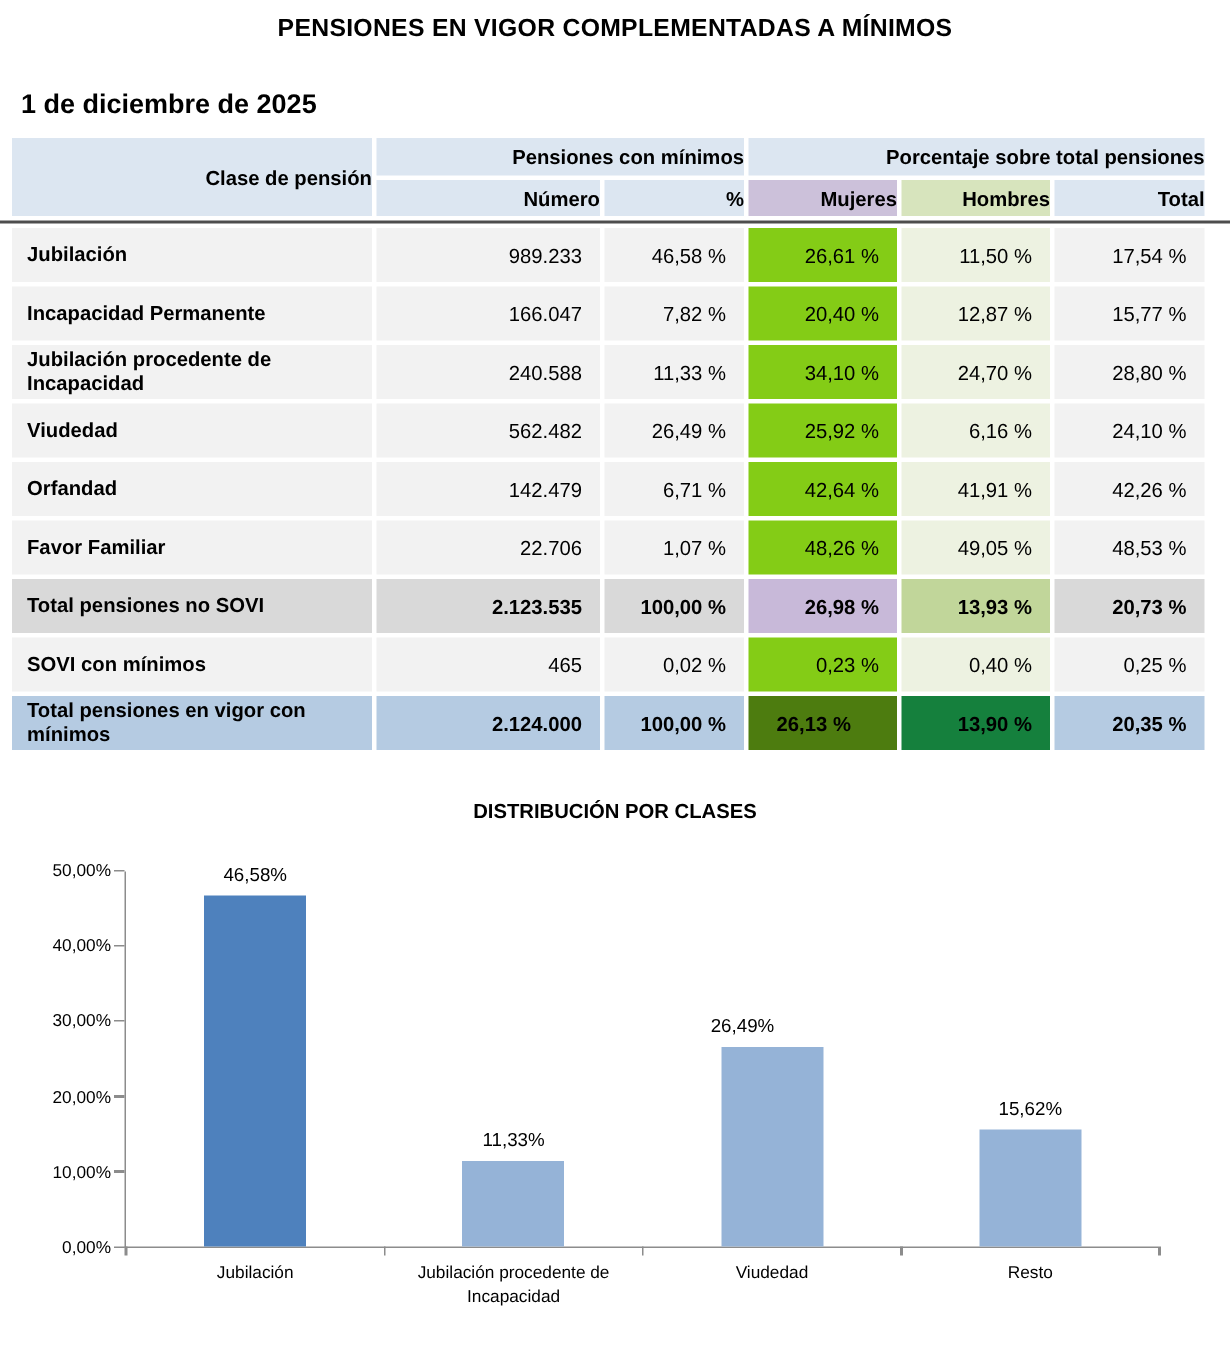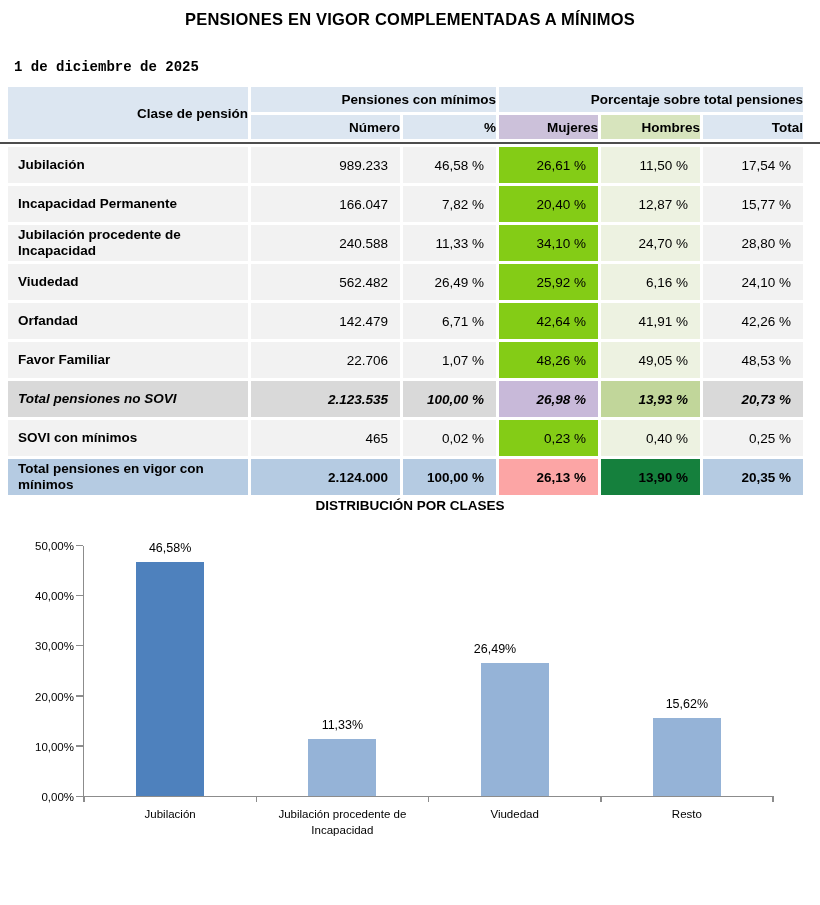--- a/index.html
+++ b/index.html
@@ -1,49 +1,49 @@
 <!DOCTYPE html>
 <html><head>
 <meta charset="utf-8">
 <style>
   * { margin:0; padding:0; box-sizing:border-box; }
   html,body { width:820px; height:905px; background:#ffffff; overflow:hidden;
     font-family:"Liberation Sans", sans-serif; color:#000; }
 
   .page-title { text-align:center; font-size:16.5px; font-weight:bold; padding-top:10px; letter-spacing:.2px; }
-  .report-date { font-size:14px; font-weight:bold; margin:30px 0 9px 14px;font-family:Liberation Mono, monospace; }
+  .report-date { font-size:18px; font-weight:bold; margin:30px 0 9px 14px; }
 
   .tbl-wrap { margin-left:5px; width:801px; }
   table { border-collapse:separate; border-spacing:3px; table-layout:fixed; width:801px; }
   td { font-size:13.5px; overflow:hidden; }
 
   
   .hdr td { background:#dce6f1; font-weight:bold; text-align:right; vertical-align:middle; }
   tr.hrow1 td { height:25px; }
   tr.hrow2 td { height:24px; }
   .hdr td.mujeres-h { background:#ccc1da; }
   .hdr td.hombres-h { background:#d7e4bd; }
 
   .divider { height:2px; background:#4d4d4d; width:820px; margin-left:-5px; }
 
   
   tbody td { background:#f2f2f2; height:36px; }
   td.lbl { font-weight:bold; text-align:left; padding:2px 6px 2px 10px; line-height:1.18; }
   td.num { text-align:right; padding-right:12px; }
   td.mujeres { background:#84cc16; }
   td.hombres { background:#edf2e1; }
-  tr.total-gray td { background:#d9d9d9; font-weight:bold;font-style:italic; }
+  tr.total-gray td { background:#d9d9d9; font-weight:bold; }
   tr.total-gray td.mujeres { background:#c8b9d9; }
   tr.total-gray td.hombres { background:#c1d69a; }
   tr.total-blue td { background:#b5cbe2; font-weight:bold; }
-  tr.total-blue td.mujeres { background:#fca5a5; }
+  tr.total-blue td.mujeres { background:#4d7c0f;text-align:center; }
   tr.total-blue td.hombres { background:#15803d; }
 
   
-  .chart { position:relative; }
+  .chart { margin-top:30px; position:relative; }
   .chart-title { text-align:center; font-weight:bold; font-size:13.5px; }
   .plot { position:relative; margin:33px 0 0 83px; width:689px; height:251px;
           border-left:1.5px solid #8c8c8c; border-bottom:1.5px solid #8c8c8c; }
   .ytick-label { position:absolute; left:-86px; width:76px; text-align:right; font-size:11.5px; }
   .ytick-mark  { position:absolute; left:-8px; width:7px; height:1.5px; background:#8c8c8c; }
   .xtick-mark  { position:absolute; top:100%; width:1.5px; height:6px; background:#8c8c8c; }
   .bar { position:absolute; bottom:0; width:68px; }
   .bar-label { position:absolute; width:100px; text-align:center; font-weight:normal; font-size:12.5px; }
   .xlabel { position:absolute; top:calc(100% + 11px); font-size:11.5px; text-align:center; line-height:1.35; }
 </style>

